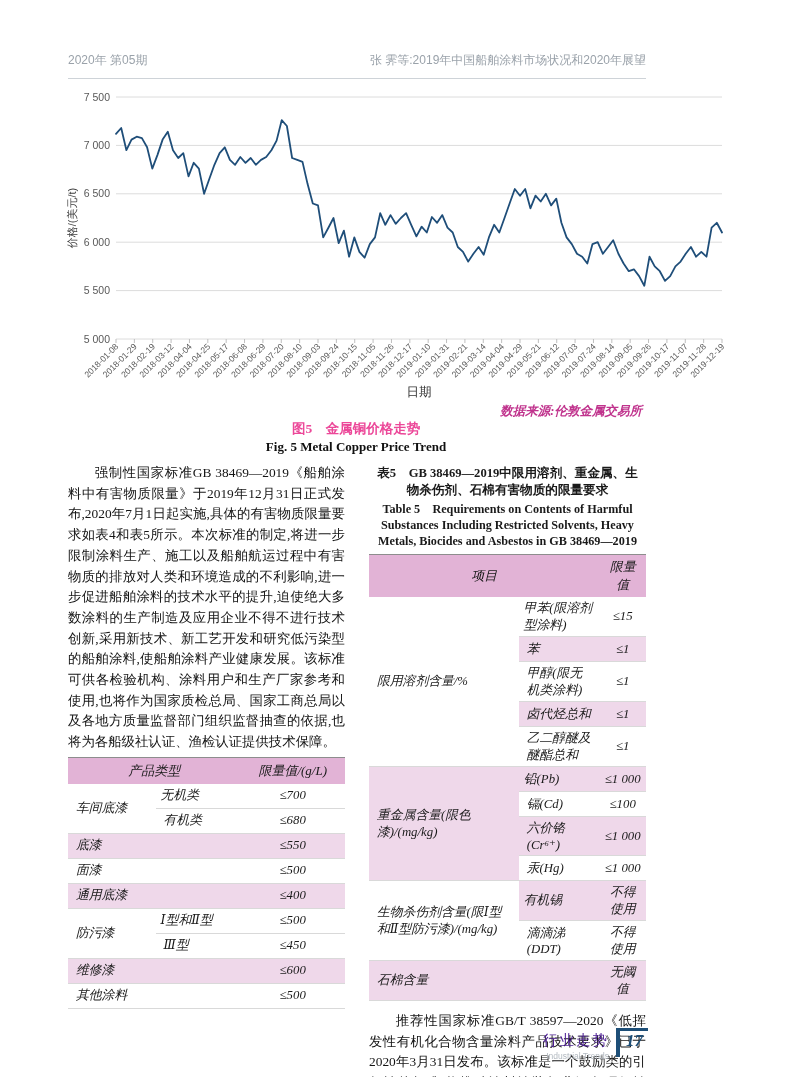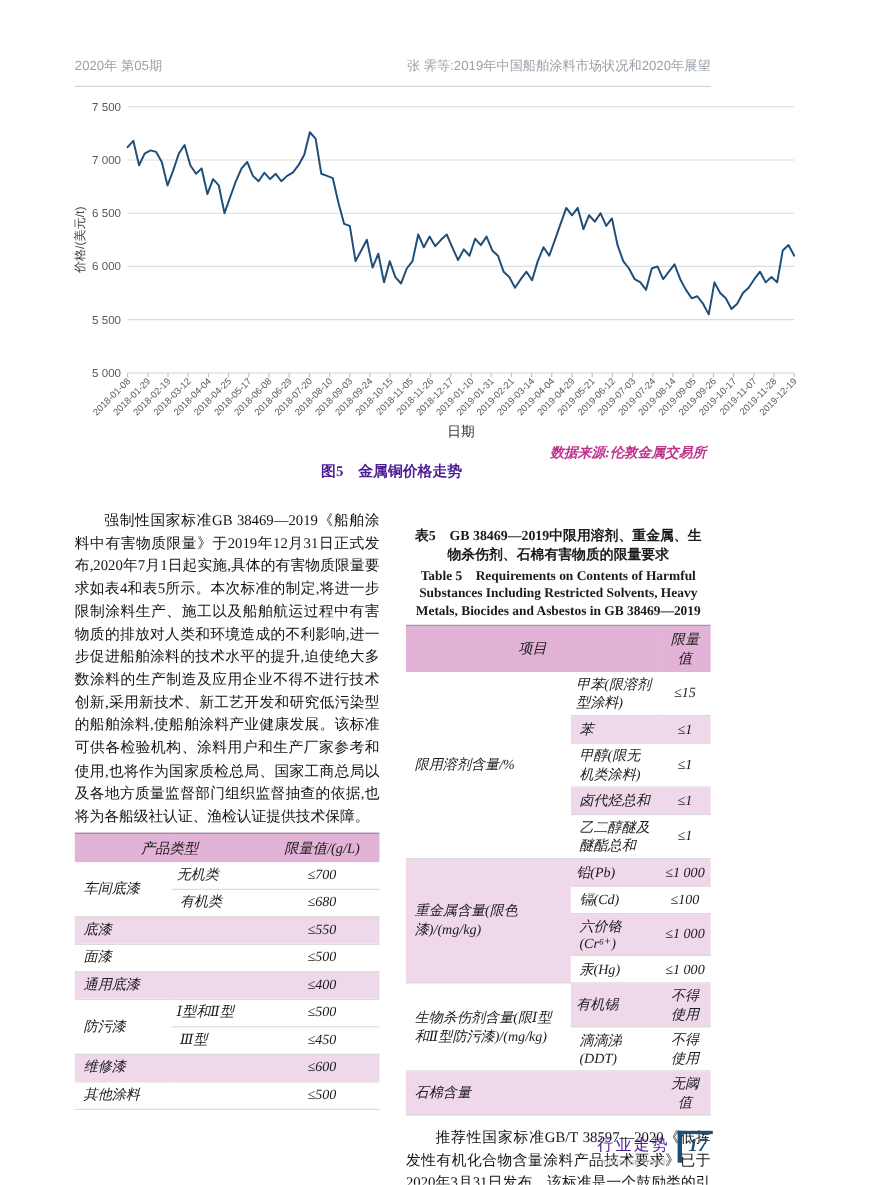--- a/index.html
+++ b/index.html
@@ -12,21 +12,21 @@
            display:flex;justify-content:space-between;align-items:flex-end;
            font-size:12px;color:#9aa2aa;padding-bottom:9px;
            border-bottom:1px solid #ced3d8;
            font-family:"Liberation Sans","DejaVu Sans",sans-serif;}
 
   
   .chartwrap{position:absolute;left:62px;top:84px;width:670px;height:320px;}
   .figsource{position:absolute;right:70px;top:403px;font-size:12.5px;
              font-weight:bold;font-style:italic;color:#c0338d;}
   .figcap-zh{position:absolute;left:0;right:0;top:420px;text-align:center;
-             font-size:13.5px;font-weight:bold;color:#4c1d95;}
+             font-size:13.5px;font-weight:bold;color:#ec4899;}
   .figcap-en{position:absolute;left:0;right:0;top:439px;text-align:center;
              font-size:13px;font-weight:bold;color:#111;}
 
   
   .cols{position:absolute;left:68px;right:66px;top:463px;display:flex;gap:24px;}
   .col{flex:1 1 0;min-width:0;}
 
   .sec-head{font-size:14px;font-weight:bold;color:#be3390;margin:2px 0 7px 0;}
   .para{font-size:13.4px;line-height:20.7px;text-align:justify;
         text-indent:2em;margin:0 0 4px 0;color:#141414;}
@@ -151,20 +151,21 @@
         <text text-anchor="end" font-size="8.6" fill="#595959" font-family="Liberation Sans, DejaVu Sans, sans-serif" transform="translate(644.6363636363636,263) rotate(-45)">2019-11-28</text>
         <line x1="660" y1="255" x2="660" y2="259" stroke="#bfbfbf" stroke-width="1"></line>
         <text text-anchor="end" font-size="8.6" fill="#595959" font-family="Liberation Sans, DejaVu Sans, sans-serif" transform="translate(663,263) rotate(-45)">2019-12-19</text>
         <text x="357" y="312" text-anchor="middle" font-size="12.5" fill="#333" font-family="Liberation Sans, DejaVu Sans, sans-serif">日期</text>
         <polyline points="54.0,49.8 59.2,44.0 64.4,66.2 69.5,55.6 74.7,52.7 79.9,54.1 85.1,63.3 90.3,84.6 95.4,71.1 100.6,55.6 105.8,47.8 111.0,66.2 116.2,74.0 121.3,69.1 126.5,92.4 131.7,78.8 136.9,84.6 142.1,109.8 147.2,95.3 152.4,80.8 157.6,69.1 162.8,63.3 167.9,75.9 173.1,80.8 178.3,73.0 183.5,78.8 188.7,74.0 193.8,80.8 199.0,75.9 204.2,73.0 209.4,66.2 214.6,56.6 219.7,36.2 224.9,42.0 230.1,74.0 235.3,75.9 240.5,77.9 245.6,100.1 250.8,119.5 256.0,121.4 261.2,153.4 266.4,143.7 271.5,134.0 276.7,159.2 281.9,146.6 287.1,172.7 292.3,153.4 297.4,167.9 302.6,173.7 307.8,160.1 313.0,153.4 318.2,129.2 323.3,140.8 328.5,131.1 333.7,139.8 338.9,134.0 344.1,129.2 349.2,140.8 354.4,152.4 359.6,142.7 364.8,148.5 369.9,133.0 375.1,138.8 380.3,131.1 385.5,143.7 390.7,148.5 395.8,163.0 401.0,167.9 406.2,177.6 411.4,169.8 416.6,163.0 421.7,170.8 426.9,153.4 432.1,140.8 437.3,148.5 442.5,134.0 447.6,119.5 452.8,105.0 458.0,111.7 463.2,105.0 468.4,124.3 473.5,111.7 478.7,117.5 483.9,109.8 489.1,121.4 494.3,114.6 499.4,138.8 504.6,153.4 509.8,160.1 515.0,169.8 520.2,172.7 525.3,179.5 530.5,160.1 535.7,158.2 540.9,169.8 546.1,163.0 551.2,156.3 556.4,169.8 561.6,179.5 566.8,187.2 571.9,185.3 577.1,192.1 582.3,201.8 587.5,172.7 592.7,182.4 597.8,187.2 603.0,196.9 608.2,192.1 613.4,182.4 618.6,177.6 623.7,169.8 628.9,163.0 634.1,172.7 639.3,167.9 644.5,172.7 649.6,143.7 654.8,138.8 660.0,148.5" fill="none" stroke="#1f4e79" stroke-width="1.8" stroke-linejoin="round" stroke-linecap="round"></polyline>
       </svg>
   </div>
 
   <div class="figsource">数据来源:伦敦金属交易所</div>
   <div class="figcap-zh">图5　金属铜价格走势</div>
+  <div class="figcap-en">Fig. 5 Metal Copper Price Trend</div>
 
   <div class="cols">
 
     <div class="col">
       <p class="para">强制性国家标准GB 38469—2019《船舶涂料中有害物质限量》于2019年12月31日正式发布,2020年7月1日起实施,具体的有害物质限量要求如表4和表5所示。本次标准的制定,将进一步限制涂料生产、施工以及船舶航运过程中有害物质的排放对人类和环境造成的不利影响,进一步促进船舶涂料的技术水平的提升,迫使绝大多数涂料的生产制造及应用企业不得不进行技术创新,采用新技术、新工艺开发和研究低污染型的船舶涂料,使船舶涂料产业健康发展。该标准可供各检验机构、涂料用户和生产厂家参考和使用,也将作为国家质检总局、国家工商总局以及各地方质量监督部门组织监督抽查的依据,也将为各船级社认证、渔检认证提供技术保障。</p>
       <div id="table4-slot">
           <table class="limits">
             <thead>
               <tr>
                 <th colspan="2">产品类型</th>
@@ -209,21 +210,21 @@
               <tr>
                 <td colspan="2" class="plain">其他涂料</td>
                 <td class="plain val">≤500</td>
               </tr>
             </tbody>
           </table>
         </div>
     </div>
 
     <div class="col">
-      <div class="tbl-cap-zh" style="margin-top:16px;">表5　GB 38469—2019中限用溶剂、重金属、生物杀伤剂、石棉有害物质的限量要求</div>
+      <div class="tbl-cap-zh" style="margin-top:2px;">表5　GB 38469—2019中限用溶剂、重金属、生物杀伤剂、石棉有害物质的限量要求</div>
       <div class="tbl-cap-en">Table 5　Requirements on Contents of Harmful Substances Including Restricted Solvents, Heavy Metals, Biocides and Asbestos in GB 38469—2019</div>
       <div id="table5-slot">
           <table class="limits">
             <thead>
               <tr>
                 <th colspan="2">项目</th>
                 <th>限量值</th>
               </tr>
             </thead>
             <tbody>

